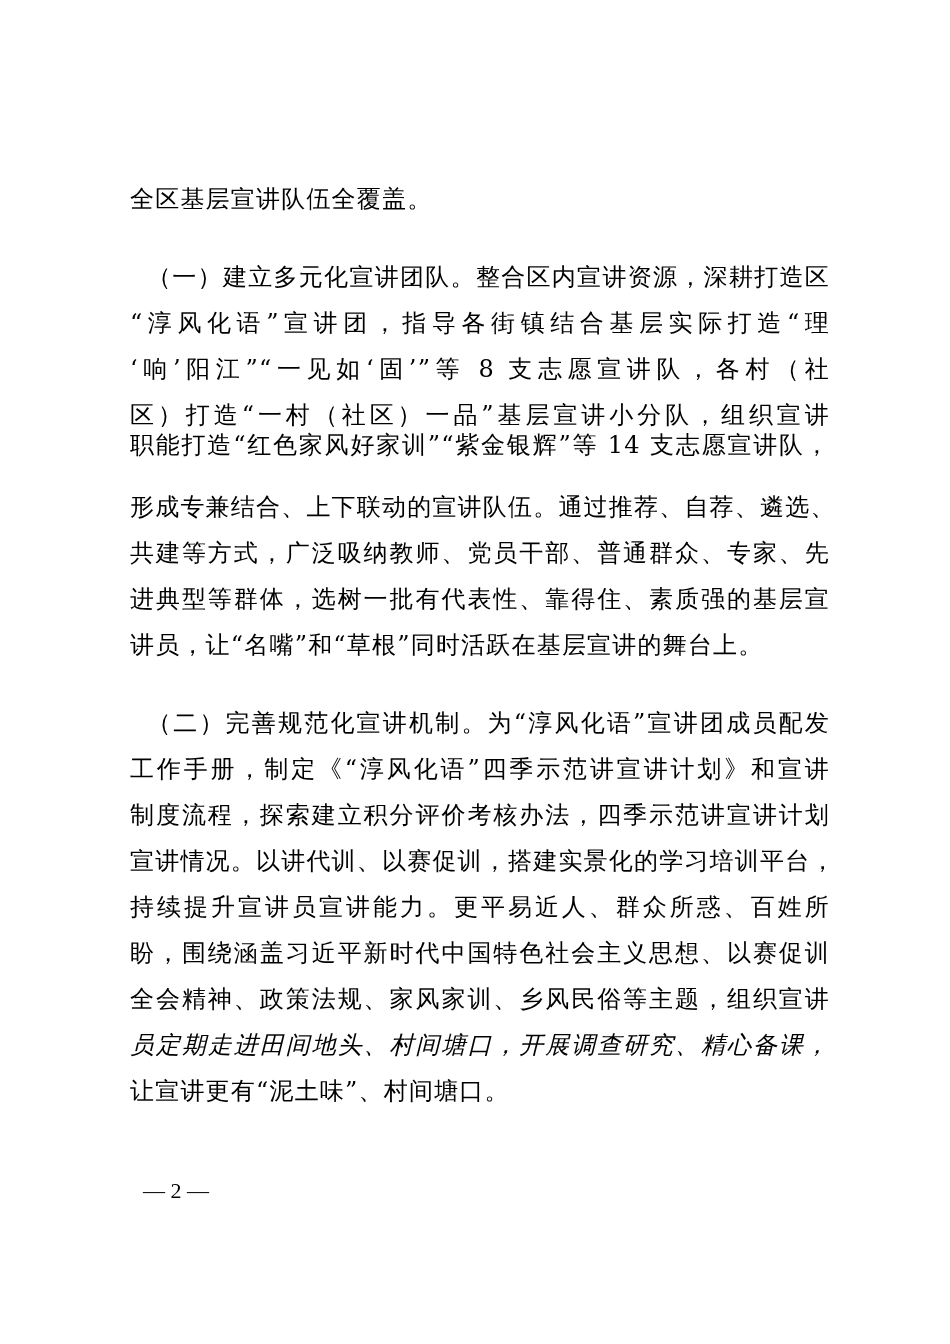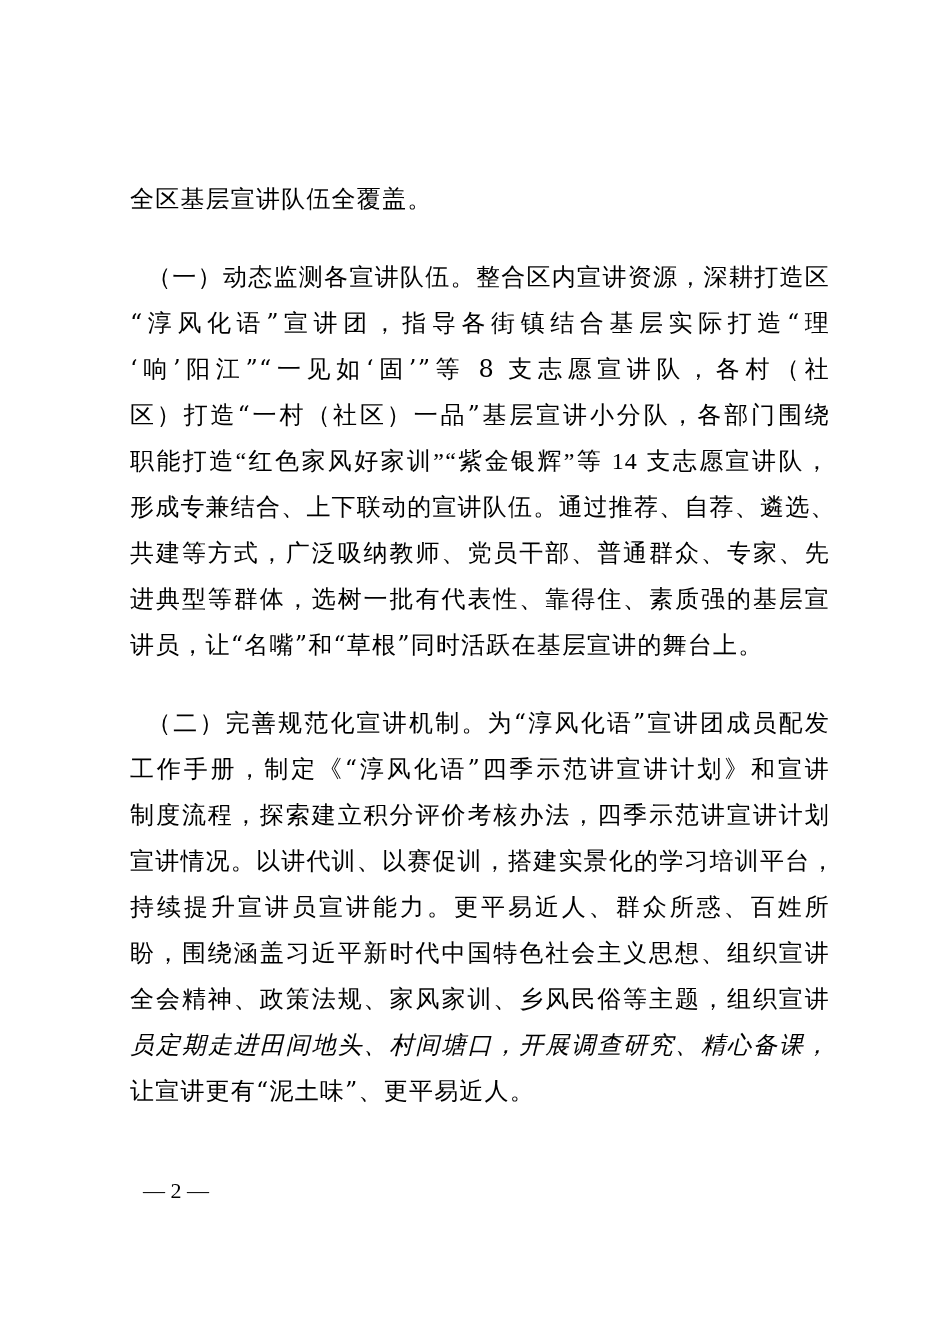--- a/index.html
+++ b/index.html
@@ -52,38 +52,38 @@
     }
   </style>
 </head>
 <body>
 
 <div class="page">
 
   <div class="line last" style="top:184px;">全区基层宣讲队伍全覆盖。</div>
 
   <div>
-    <div class="line indent" style="top:262px;">（一）动态监测各宣讲队伍。整合区内宣讲资源，深耕打造区</div>
+    <div class="line indent" style="top:262px;">（一）建立多元化宣讲团队。整合区内宣讲资源，深耕打造区</div>
     <div class="line" style="top:308px;">“淳风化语”宣讲团，指导各街镇结合基层实际打造“理</div>
     <div class="line" style="top:354px;">‘响’阳江”“一见如‘固’”等 8 支志愿宣讲队，各村（社</div>
-    <div class="line" style="top:400px;">区）打造“一村（社区）一品”基层宣讲小分队，各部门围绕</div>
-    <div class="line" style="top:446px;font-family:Liberation Serif, serif;">职能打造“红色家风好家训”“紫金银辉”等 14 支志愿宣讲队，</div>
+    <div class="line" style="top:400px;">区）打造“一村（社区）一品”基层宣讲小分队，组织宣讲</div>
+    <div class="line" style="top:430px;">职能打造“红色家风好家训”“紫金银辉”等 14 支志愿宣讲队，</div>
     <div class="line" style="top:492px;">形成专兼结合、上下联动的宣讲队伍。通过推荐、自荐、遴选、</div>
     <div class="line" style="top:538px;">共建等方式，广泛吸纳教师、党员干部、普通群众、专家、先</div>
     <div class="line" style="top:584px;">进典型等群体，选树一批有代表性、靠得住、素质强的基层宣</div>
     <div class="line last" style="top:630px;">讲员，让“名嘴”和“草根”同时活跃在基层宣讲的舞台上。</div>
   </div>
 
   <div>
     <div class="line indent" style="top:708px;">（二）完善规范化宣讲机制。为“淳风化语”宣讲团成员配发</div>
     <div class="line" style="top:754px;">工作手册，制定《“淳风化语”四季示范讲宣讲计划》和宣讲</div>
     <div class="line" style="top:800px;">制度流程，探索建立积分评价考核办法，四季示范讲宣讲计划</div>
     <div class="line" style="top:846px;">宣讲情况。以讲代训、以赛促训，搭建实景化的学习培训平台，</div>
     <div class="line" style="top:892px;">持续提升宣讲员宣讲能力。更平易近人、群众所惑、百姓所</div>
-    <div class="line" style="top:938px;">盼，围绕涵盖习近平新时代中国特色社会主义思想、组织宣讲</div>
+    <div class="line" style="top:938px;">盼，围绕涵盖习近平新时代中国特色社会主义思想、以赛促训</div>
     <div class="line" style="top:984px;">全会精神、政策法规、家风家训、乡风民俗等主题，组织宣讲</div>
     <div class="line" style="top:1030px;font-style:italic;">员定期走进田间地头、村间塘口，开展调查研究、精心备课，</div>
-    <div class="line last" style="top:1076px;">让宣讲更有“泥土味”、更平易近人。</div>
+    <div class="line last" style="top:1076px;">让宣讲更有“泥土味”、村间塘口。</div>
   </div>
 
   <div class="page-number">— 2 —</div>
 
 </div>
 
 </body></html>

